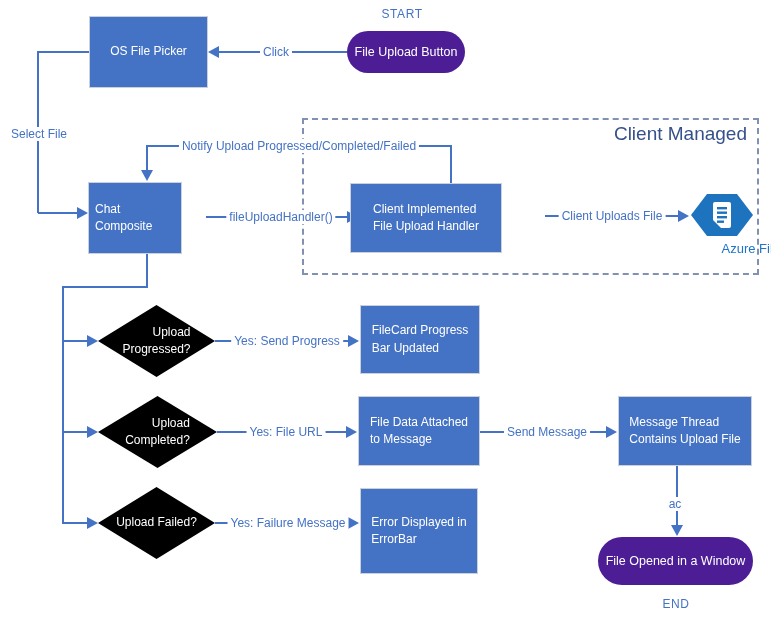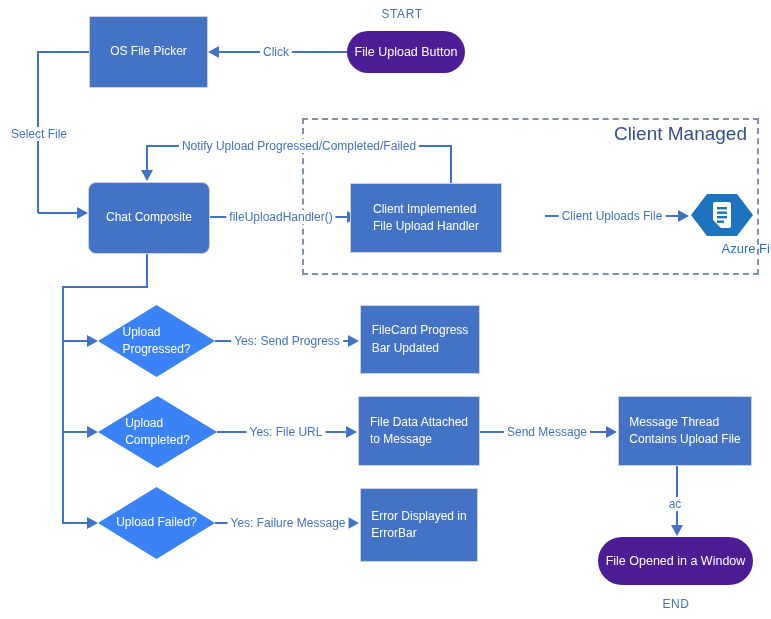--- a/index.html
+++ b/index.html
@@ -14,23 +14,23 @@
     color:#fff; font-size:12px; line-height:1.45; text-align:left;
     display:flex; align-items:center; justify-content:center;
     white-space:pre-line; padding:2px 6px;
   }
   .pill {
     position:absolute; background:#4c1d95; border:none; border-radius:24px;
     color:#fff; font-size:12.5px; text-align:center;
     display:flex; align-items:center; justify-content:center; white-space:nowrap;
   }
   .diamond {
-    position:absolute; background:#3b82f6;
+    position:absolute; background:#000000;
     clip-path:polygon(50% 0, 100% 50%, 50% 100%, 0 50%);
-    color:#fff; font-size:12px; line-height:1.45; text-align:left;
+    color:#fff; font-size:12px; line-height:1.45; text-align:right;
     display:flex; align-items:center; justify-content:center; white-space:pre-line;
   }
   
   .ln { position:absolute; background:#4472C4; }
   .ln.h { height:2px; }
   .ln.v { width:2px; }
   .ah { position:absolute; width:0; height:0; }
   .ah.r { border-top:6px solid transparent; border-bottom:6px solid transparent; border-left:11px solid #4472C4; }
   .ah.l { border-top:6px solid transparent; border-bottom:6px solid transparent; border-right:11px solid #4472C4; }
   .ah.d { border-left:6px solid transparent; border-right:6px solid transparent; border-top:11px solid #4472C4; }
@@ -116,21 +116,21 @@
   <div class="ln v" style="left:676px; top:466px; height:60px;"></div>
   <div class="ah d" style="left:671px; top:525px;"></div>
   <div class="elabel" style="left:675px; top:504px;">ac</div>
 
   <div class="terminal" style="left:402px; top:14px;">START</div>
 
   <div class="pill" style="left:347px; top:31px; width:118px; height:42px;">File Upload Button</div>
 
   <div class="rect" style="left:89px; top:16px; width:119px; height:72px;">OS File Picker</div>
 
-  <div class="rect" style="left:88px; top:182px; width:122px; height:72px;border-radius:8px;">Chat Composite</div>
+  <div class="rect" style="left:88px; top:182px; width:94px; height:72px;">Chat Composite</div>
 
   <div class="rect" style="left:350px; top:183px; width:152px; height:70px;">Client Implemented
 File Upload Handler</div>
 
   <svg class="azure-svg" style="left:690px; top:192px;" width="64" height="46" viewBox="0 0 64 46">
     <polygon points="1,23 17,2 47,2 63,23 47,44 17,44" fill="#1E73BE"></polygon>
     <rect x="23" y="10" width="18" height="26" rx="2" fill="#ffffff"></rect>
     <polygon points="23,28 23,36 31,36" fill="#1E73BE"></polygon>
     <rect x="27" y="15" width="10" height="2.4" fill="#1E73BE"></rect>
     <rect x="27" y="19.5" width="10" height="2.4" fill="#1E73BE"></rect>
@@ -149,20 +149,20 @@
 Completed?</div>
 
   <div class="rect" style="left:358px; top:396px; width:122px; height:70px;">File Data Attached
 to Message</div>
 
   <div class="rect" style="left:618px; top:396px; width:134px; height:70px;">Message Thread
 Contains Upload File</div>
 
   <div class="diamond" style="left:98px; top:487px; width:117px; height:72px;">Upload Failed?</div>
 
-  <div class="rect" style="left:360px; top:488px; width:118px; height:74px;">Error Displayed in
+  <div class="rect" style="left:360px; top:488px; width:118px; height:86px;">Error Displayed in
 ErrorBar</div>
 
   <div class="pill" style="left:598px; top:537px; width:155px; height:48px;">File Opened in a Window</div>
 
   <div class="terminal" style="left:676px; top:604px;">END</div>
 
 </div>
 
 </body></html>

